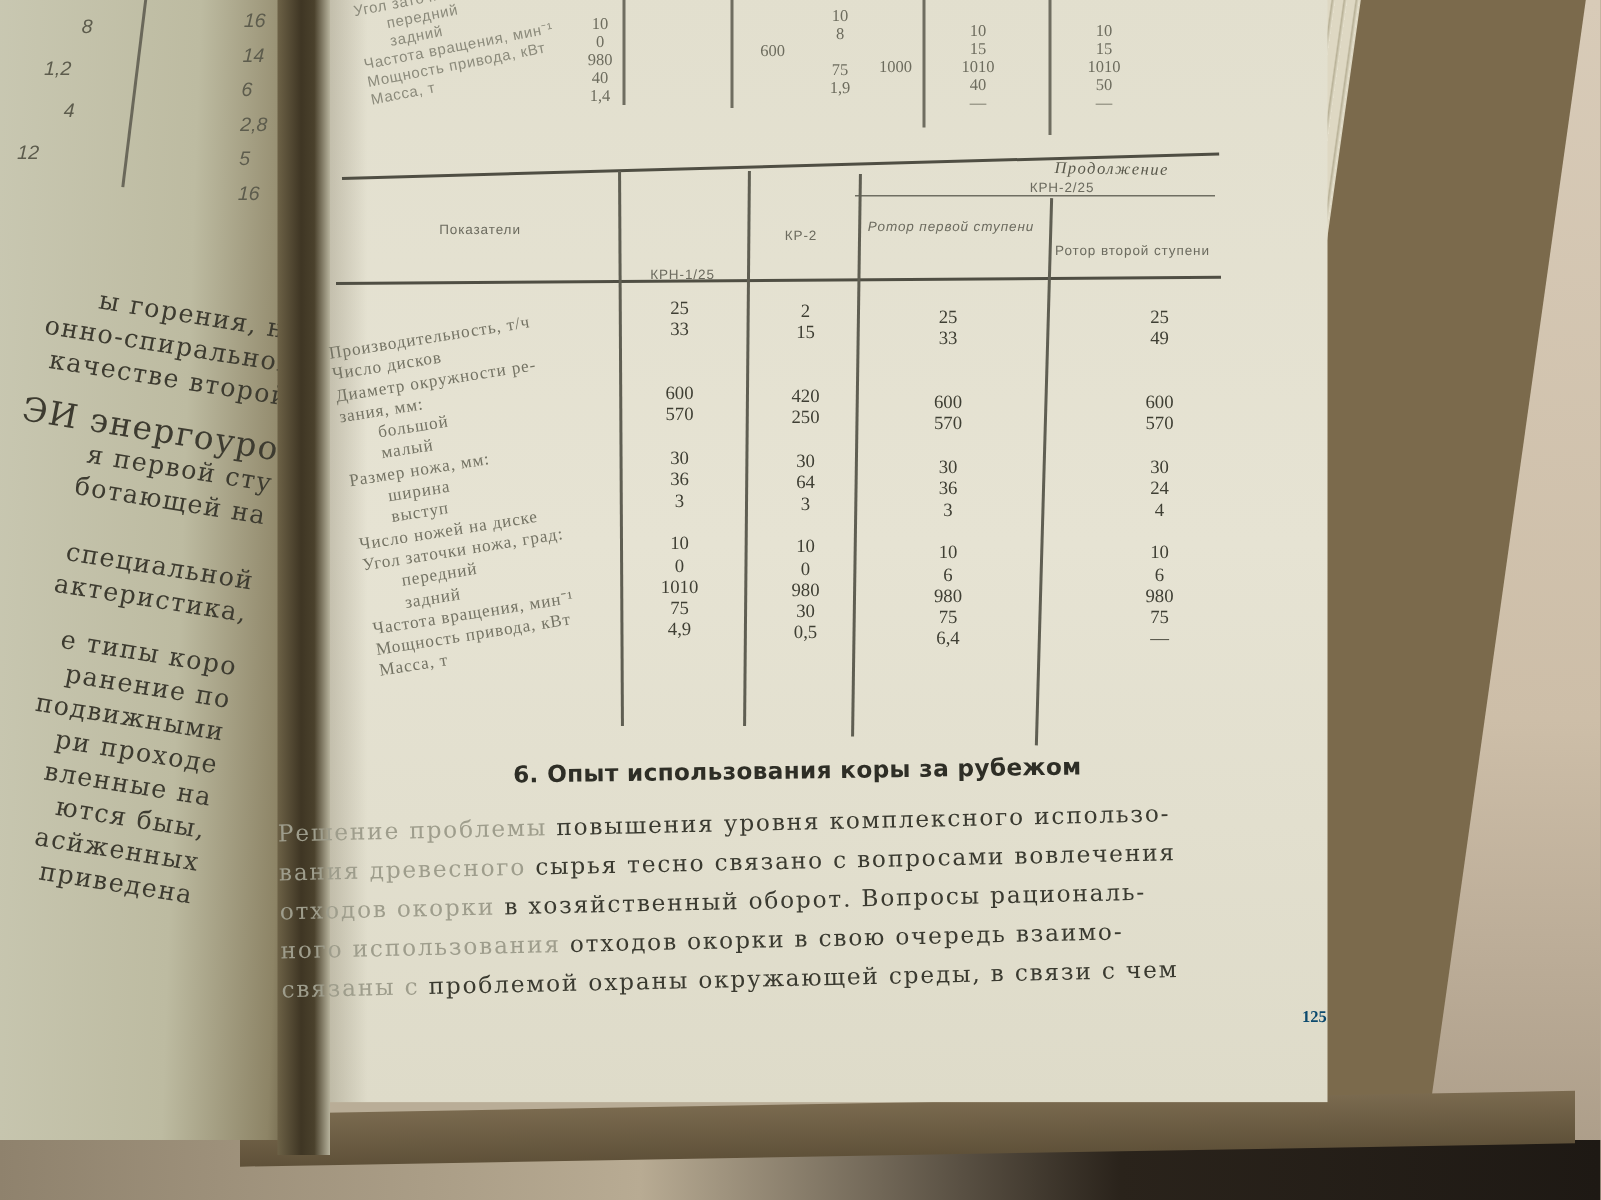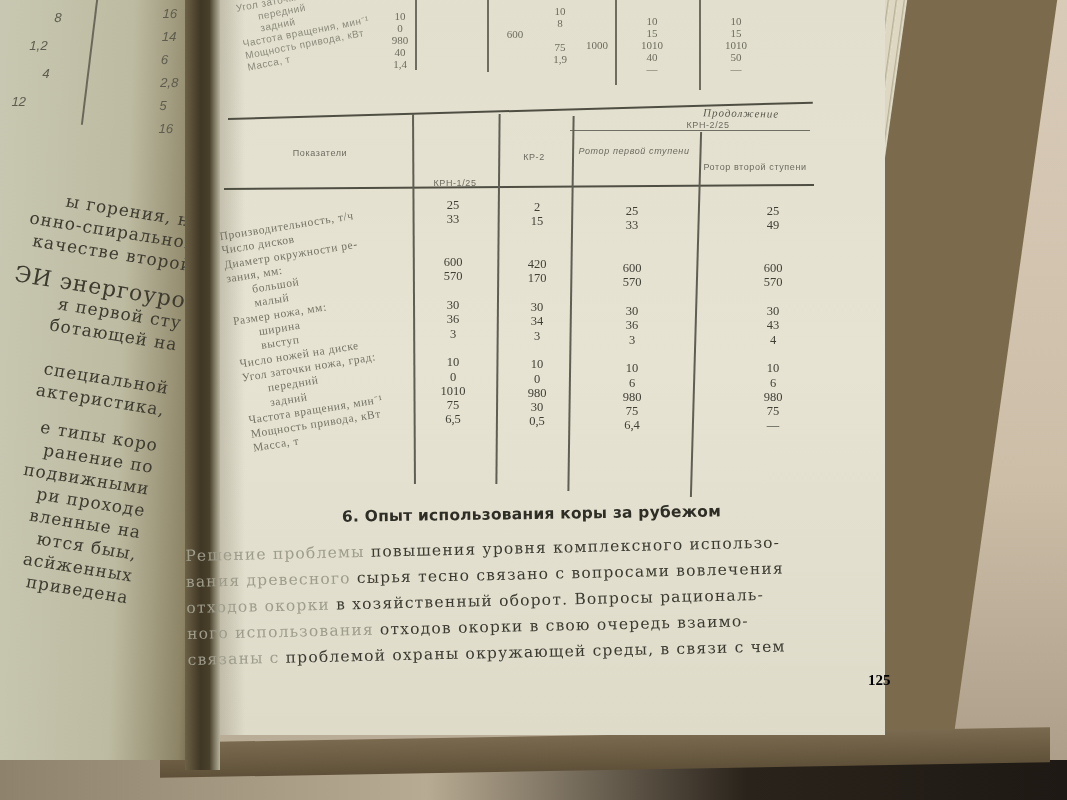--- a/index.html
+++ b/index.html
@@ -122,21 +122,21 @@
     .body-text {
       position:absolute; left:185px; top:543px; width:710px;
       font-family:"DejaVu Serif", serif; font-size:15.5px; line-height:26px;
       color:#3a3a30; letter-spacing:1.2px; transform:rotate(-1.3deg); transform-origin:left top;
       white-space:nowrap;
     }
     .body-text .ln { display:block; }
     .body-text .faded { color:#9e9d8c; }
     .page-number {
       position:absolute; left:868px; top:672px; font-family:"Liberation Serif", serif;
-      font-size:15px; color:#000000; font-weight:bold;
+      font-size:11px; color:#0c4a6e; font-weight:bold;
     }
   </style>
 </head>
 <body>
 
 <div class="bg-right"></div>
 <div class="bg-bottom"></div>
 <div class="cover-edge"></div>
 <div class="page-stack"></div>
 <div class="book-bottom"></div>
@@ -279,33 +279,33 @@
       <div>570</div>
       <div></div>
       <div>30</div>
       <div>36</div>
       <div>3</div>
       <div></div>
       <div>10</div>
       <div>0</div>
       <div>1010</div>
       <div>75</div>
-      <div>6,5</div>
+      <div>4,9</div>
     </div>
 
     <div class="col-vals" style="left:312px;top:90px;width:50px;">
       <div>2</div>
       <div>15</div>
       <div></div>
         <div></div>
       <div>420</div>
-      <div>170</div>
-      <div></div>
-      <div>30</div>
-      <div>34</div>
+      <div>250</div>
+      <div></div>
+      <div>30</div>
+      <div>64</div>
       <div>3</div>
       <div></div>
       <div>10</div>
       <div>0</div>
       <div>980</div>
       <div>30</div>
       <div>0,5</div>
     </div>
 
     <div class="col-vals" style="left:407px;top:94px;width:50px;">
@@ -329,21 +329,21 @@
 
     <div class="col-vals" style="left:548px;top:94px;width:50px;">
       <div>25</div>
       <div>49</div>
       <div></div>
         <div></div>
       <div>600</div>
       <div>570</div>
       <div></div>
       <div>30</div>
-      <div>43</div>
+      <div>24</div>
       <div>4</div>
       <div></div>
       <div>10</div>
       <div>6</div>
       <div>980</div>
       <div>75</div>
       <div>—</div>
     </div>
   </div>
 

